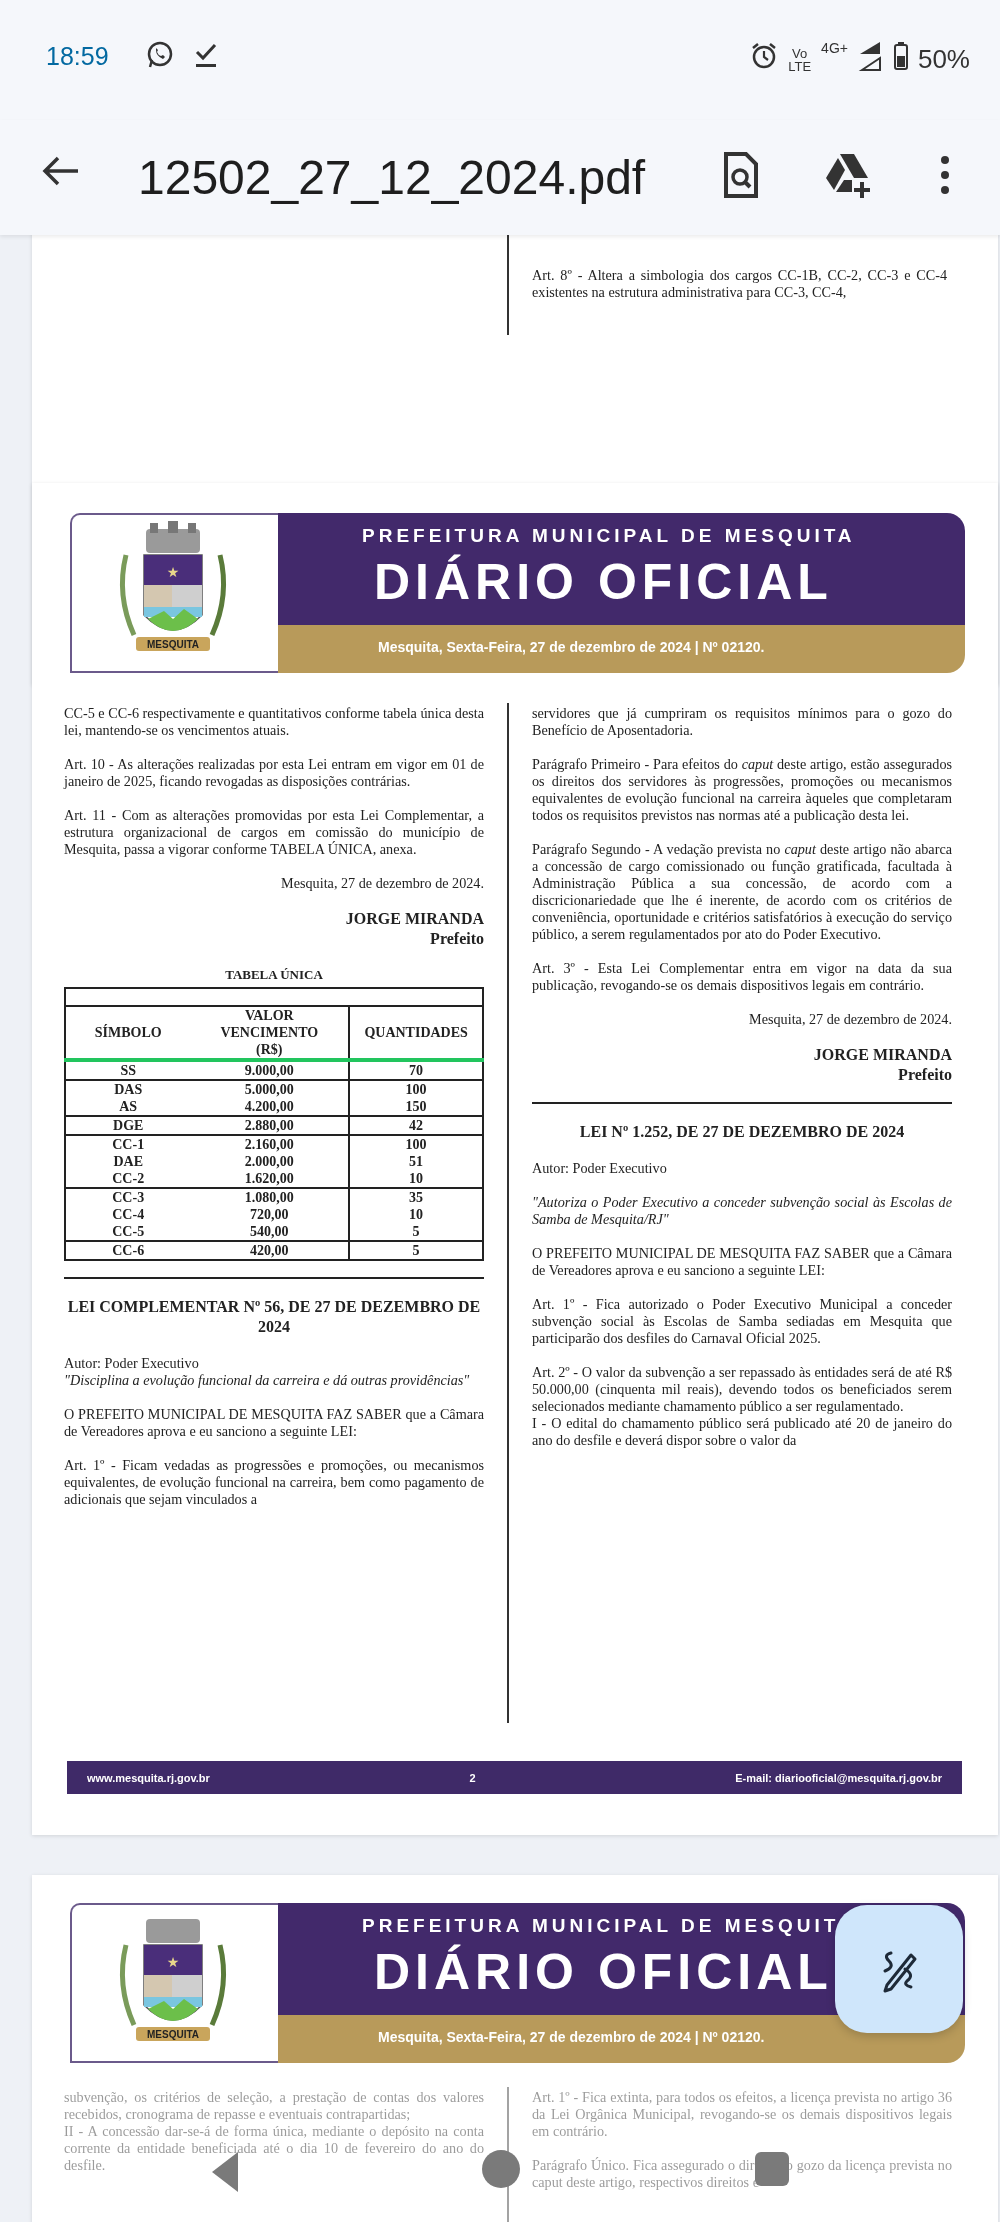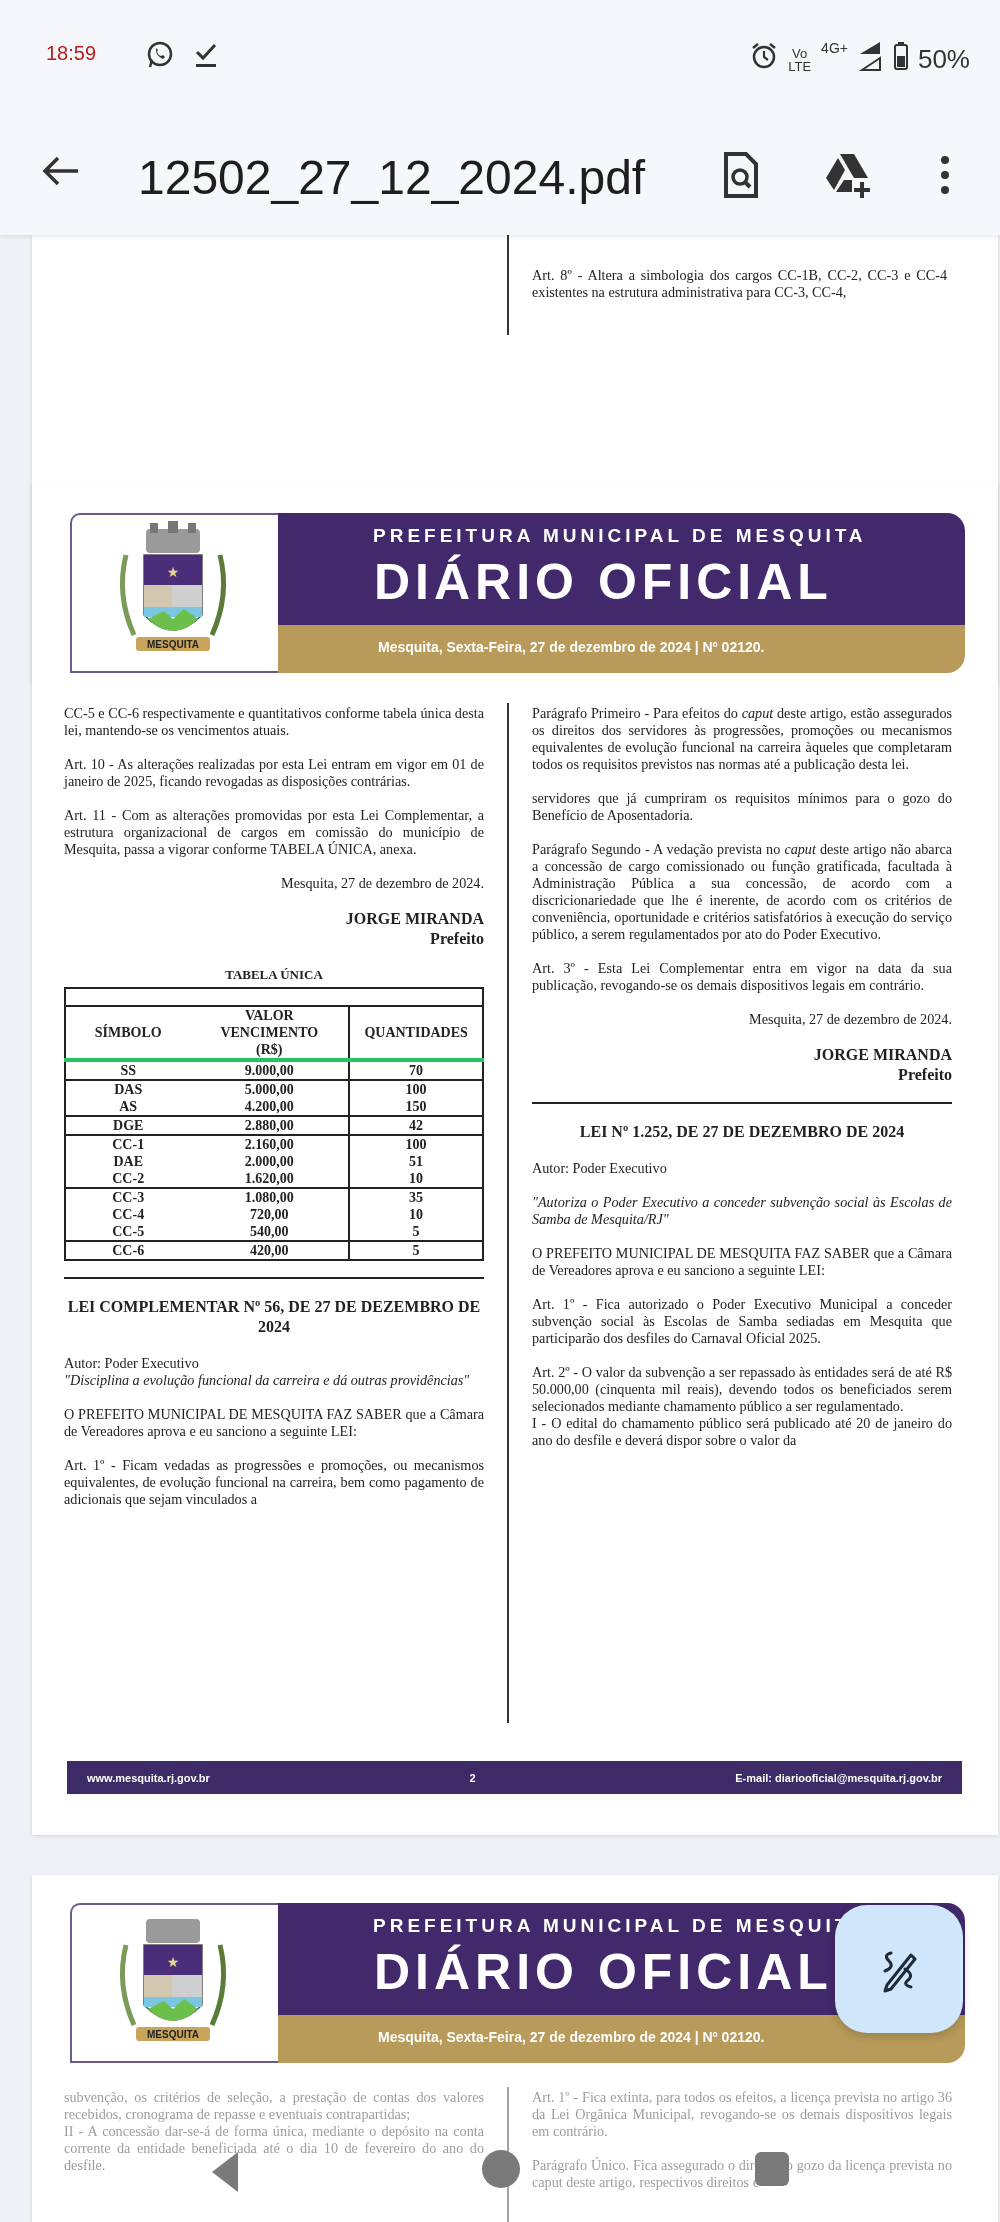--- a/index.html
+++ b/index.html
@@ -1,39 +1,39 @@
 <!DOCTYPE html>
 <html><head>
   <meta charset="utf-8">
   <style>
     * { box-sizing: border-box; margin: 0; padding: 0; }
     html, body { width: 1000px; height: 2222px; overflow: hidden; background: #eef1f6; font-family: "Liberation Sans", sans-serif; }
     .status-bar { position: absolute; top: 0; left: 0; width: 1000px; height: 120px; background: #f5f7fb; }
-    .status-time { position: absolute; left: 46px; top: 42px; font-size: 20px; color: #b91c1c; }
+    .status-time { position: absolute; left: 46px; top: 42px; font-size: 25px; color: #0369a1; }
     .status-left-icons { position: absolute; left: 145px; top: 40px; display: flex; gap: 18px; font-size: 26px; color: #333; }
     .status-right { position: absolute; right: 30px; top: 40px; display: flex; align-items: center; gap: 10px; color: #333; font-size: 26px; }
     .status-right .small { font-size: 13px; line-height: 13px; text-align: center; }
     .toolbar { position: absolute; top: 120px; left: 0; width: 1000px; height: 115px; background: #f5f7fb; box-shadow: 0 2px 4px rgba(0,0,0,0.08); z-index: 5; }
     .back-btn { position: absolute; left: 38px; top: 28px; width: 50px; height: 50px; font-size: 40px; color: #333; line-height: 50px; }
     .file-title { position: absolute; left: 138px; top: 30px; font-size: 48px; color: #1e1e1e; }
     .tb-icon { position: absolute; top: 30px; width: 50px; height: 50px; color: #333; }
     .viewer { position: absolute; top: 235px; left: 0; width: 1000px; height: 1987px; overflow: hidden; }
     .page { position: absolute; left: 32px; width: 966px; background: #ffffff; box-shadow: 0 1px 4px rgba(0,0,0,0.12); }
     .page1 { top: -40px; height: 490px; }
     .page2 { top: 248px; height: 1352px; }
     .page3 { top: 1640px; height: 400px; }
     .footer-band { position: absolute; left: 35px; width: 895px; height: 33px; background: #3f2a68; color: #fff; font-size: 11px; font-weight: bold; display: flex; align-items: center; justify-content: space-between; padding: 0 20px; }
     .page1 .footer-band { top: 412px; }
     .page2 .footer-band { top: 1278px; }
     .col-divider { position: absolute; width: 2px; background: #333; }
     .header-banner { position: absolute; left: 38px; top: 30px; width: 895px; height: 160px; }
     .logo-box { position: absolute; left: 0; top: 0; width: 208px; height: 160px; border: 2px solid #6b5a8b; border-right: none; border-radius: 10px 0 0 0; background: #fff; }
     .banner-purple { position: absolute; left: 208px; top: 0; width: 687px; height: 112px; background: #42296b; border-radius: 0 18px 0 0; }
     .banner-gold { position: absolute; left: 208px; top: 112px; width: 687px; height: 48px; background: #b89a5a; border-radius: 0 0 18px 0; }
-    .banner-sub { position: absolute; left: 95px; top: 12px; font-size: 19px; letter-spacing: 4px; color: #fff; font-weight: bold; }
+    .banner-sub { position: absolute; left: 84px; top: 12px; font-size: 19px; letter-spacing: 4px; color: #fff; font-weight: bold; }
     .banner-main { position: absolute; left: 96px; top: 40px; font-size: 50px; letter-spacing: 5px; color: #fff; font-weight: bold; }
     .banner-date { position: absolute; left: 100px; top: 14px; font-size: 14px; color: #fff; font-weight: bold; }
     .col { position: absolute; font-family: "Liberation Serif", serif; font-size: 14.2px; line-height: 17px; color: #222; }
     .col p { text-align: justify; margin-bottom: 17px; }
     .col b { font-weight: normal; }
     .col .right { text-align: right; }
     .col .sig { text-align: right; font-weight: bold; font-size: 16px; line-height: 20px; margin-bottom: 17px; }
     .col .hr { border-top: 2px solid #222; margin: 10px 0 18px; }
     .col h3 { text-align: center; font-size: 16px; line-height: 20px; font-weight: bold; margin-bottom: 18px; }
     .tabela-title { text-align: center; font-weight: bold; font-size: 13px; margin-bottom: 4px; }
@@ -256,22 +256,22 @@
           </tbody>
       </table>
       <div class="hr" style="margin-top:16px"></div>
       <h3>LEI COMPLEMENTAR Nº 56, DE 27 DE DEZEMBRO DE 2024</h3>
       <p style="margin-bottom:17px"><b>Autor: Poder Executivo</b><br><b><i>"Disciplina a evolução funcional da carreira e dá outras providências"</i></b></p>
       <p><b>O PREFEITO MUNICIPAL DE MESQUITA FAZ SABER</b><span> que a Câmara de Vereadores aprova e eu sanciono a seguinte </span><b>LEI:</b></p>
       <p><b>Art. 1º</b><span> - Ficam vedadas as progressões e promoções, ou mecanismos equivalentes, de evolução funcional na carreira, bem como pagamento de adicionais que sejam vinculados a</span></p>
     </div>
 
     <div class="col" style="left:500px;top:222px;width:420px">
+      <p>servidores que já cumpriram os requisitos mínimos para o gozo do Benefício de Aposentadoria.</p>
       <p><span>Parágrafo Primeiro - Para efeitos do </span><i>caput</i><span> deste artigo, estão assegurados os direitos dos servidores às progressões, promoções ou mecanismos equivalentes de evolução funcional na carreira àqueles que completaram todos os requisitos previstos nas normas até a publicação desta lei.</span></p>
-      <p>servidores que já cumpriram os requisitos mínimos para o gozo do Benefício de Aposentadoria.</p>
       <p><span>Parágrafo Segundo - A vedação prevista no </span><i>caput</i><span> deste artigo não abarca a concessão de cargo comissionado ou função gratificada, facultada à Administração Pública a sua concessão, de acordo com a discricionariedade que lhe é inerente, de acordo com os critérios de conveniência, oportunidade e critérios satisfatórios à execução do serviço público, a serem regulamentados por ato do Poder Executivo.</span></p>
       <p><b>Art. 3º</b><span> - Esta Lei Complementar entra em vigor na data da sua publicação, revogando-se os demais dispositivos legais em contrário.</span></p>
       <p class="right">Mesquita, 27 de dezembro de 2024.</p>
       <div class="sig">
           <div>JORGE MIRANDA</div>
           <div>Prefeito</div>
         </div>
       <div class="hr"></div>
       <h3>LEI Nº 1.252, DE 27 DE DEZEMBRO DE 2024</h3>
       <p><b>Autor: Poder Executivo</b></p>

